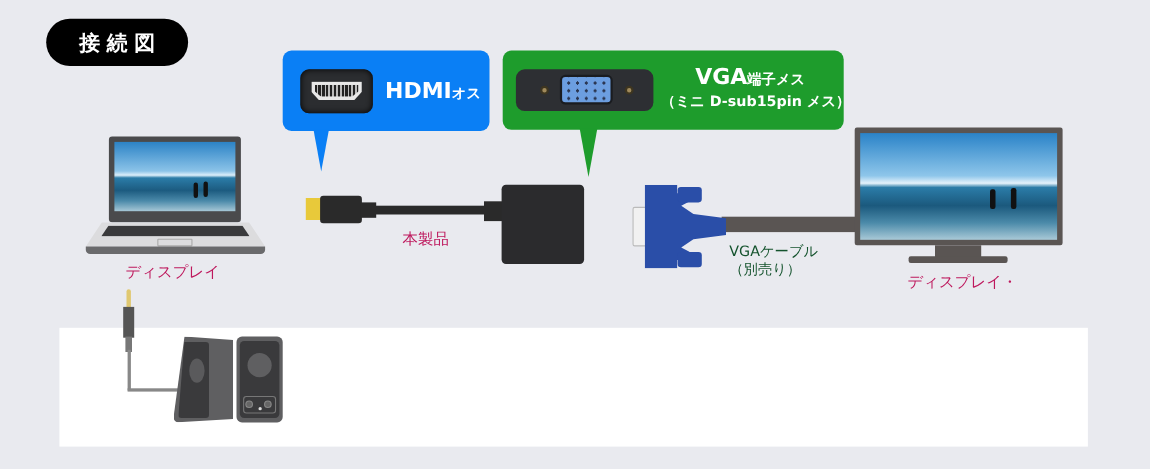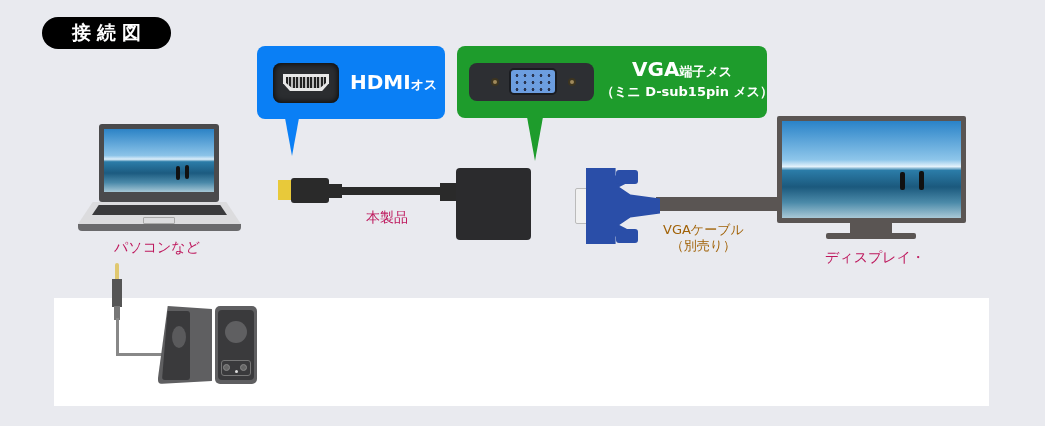--- a/index.html
+++ b/index.html
@@ -7,21 +7,21 @@
     body {
       background: #e9eaef;
       font-family: "DejaVu Sans", "Liberation Sans", sans-serif;
       position: relative;
       color: #222;
     }
     .abs { position: absolute; }
 
     
     .title-pill {
-      left: 42px; top: 17px; width: 129px; height: 32px;
+      left: 42px; top: 17px; width: 129px; height: 43px;
       background: #000; border-radius: 22px;
       color: #fff; font-weight: bold; font-size: 19px;
       letter-spacing: 6px;
       display: flex; align-items: center; justify-content: center;
       padding-left: 6px;
     }
 
     
     .callout { border-radius: 8px; }
     .callout-hdmi { left: 257px; top: 46px; width: 188px; height: 73px; background: #0a7ff5; }
@@ -110,21 +110,21 @@
 
     
     .vga-cable { left: 656px; top: 197px; width: 124px; height: 14px; background: #5a5553; }
     .vga-pins { left: 575px; top: 188px; width: 14px; height: 36px; background: #f1f1f1; border: 1px solid #bbb; border-radius: 2px; }
     .vga-plug {
       left: 586px; top: 168px; width: 74px; height: 76px; background: #2a4ea8;
       clip-path: polygon(0 0, 40% 0, 40% 10%, 55% 10%, 55% 20%, 45% 25%, 60% 35%, 100% 40%, 100% 60%, 60% 65%, 45% 75%, 55% 80%, 55% 90%, 40% 90%, 40% 100%, 0 100%);
     }
     .vga-thumb-t { left: 616px; top: 170px; width: 22px; height: 14px; background: #2a4ea8; border-radius: 3px; }
     .vga-thumb-b { left: 616px; top: 229px; width: 22px; height: 14px; background: #2a4ea8; border-radius: 3px; }
-    .label-vga { left: 663px; top: 222px; font-size: 13px; color: #a16207; text-align: center; line-height: 16px; }
+    .label-vga { left: 663px; top: 222px; font-size: 13px; color: #14532d; text-align: left; line-height: 16px; }
 
     
     .monitor { left: 777px; top: 116px; width: 189px; height: 107px; background: #5a5553; border-radius: 2px; }
     .monitor-screen {
       left: 782px; top: 121px; width: 179px; height: 97px;
       background: linear-gradient(180deg, #2a83c8 0%, #8ec6ea 40%, #e4f2fb 47%, #2b7ca8 51%, #1b597d 68%, #4b8aa9 84%, #a9c9d7 100%);
     }
     .monitor-neck { left: 850px; top: 223px; width: 42px; height: 12px; background: #5a5553; }
     .monitor-stand { left: 826px; top: 233px; width: 90px; height: 6px; background: #5a5553; border-radius: 2px; }
     .label-display { left: 780px; top: 249px; width: 190px; text-align: center; line-height: 17px; }
@@ -187,21 +187,21 @@
 <div class="abs callout-label vga-sub">（ミニ D-sub15pin メス）</div>
 
 <div class="abs laptop-lid"></div>
 <div class="abs laptop-screen"></div>
 <div class="abs surfer" style="left:176px;top:166px;"></div>
 <div class="abs surfer" style="left:185px;top:165px;"></div>
 <div class="abs laptop-base"></div>
 <div class="abs laptop-keys"></div>
 <div class="abs laptop-pad"></div>
 <div class="abs laptop-foot"></div>
-<div class="abs label label-pc">パソコンなど</div>
+<div class="abs label label-pc">ディスプレイ</div>
 
 <div class="abs hdmi-plug-tip"></div>
 <div class="abs hdmi-plug-body"></div>
 <div class="abs hdmi-plug-neck"></div>
 <div class="abs product-cable"></div>
 <div class="abs box-neck"></div>
 <div class="abs product-box"></div>
 <div class="abs label label-product">本製品</div>
 
 <div class="abs vga-cable"></div>

